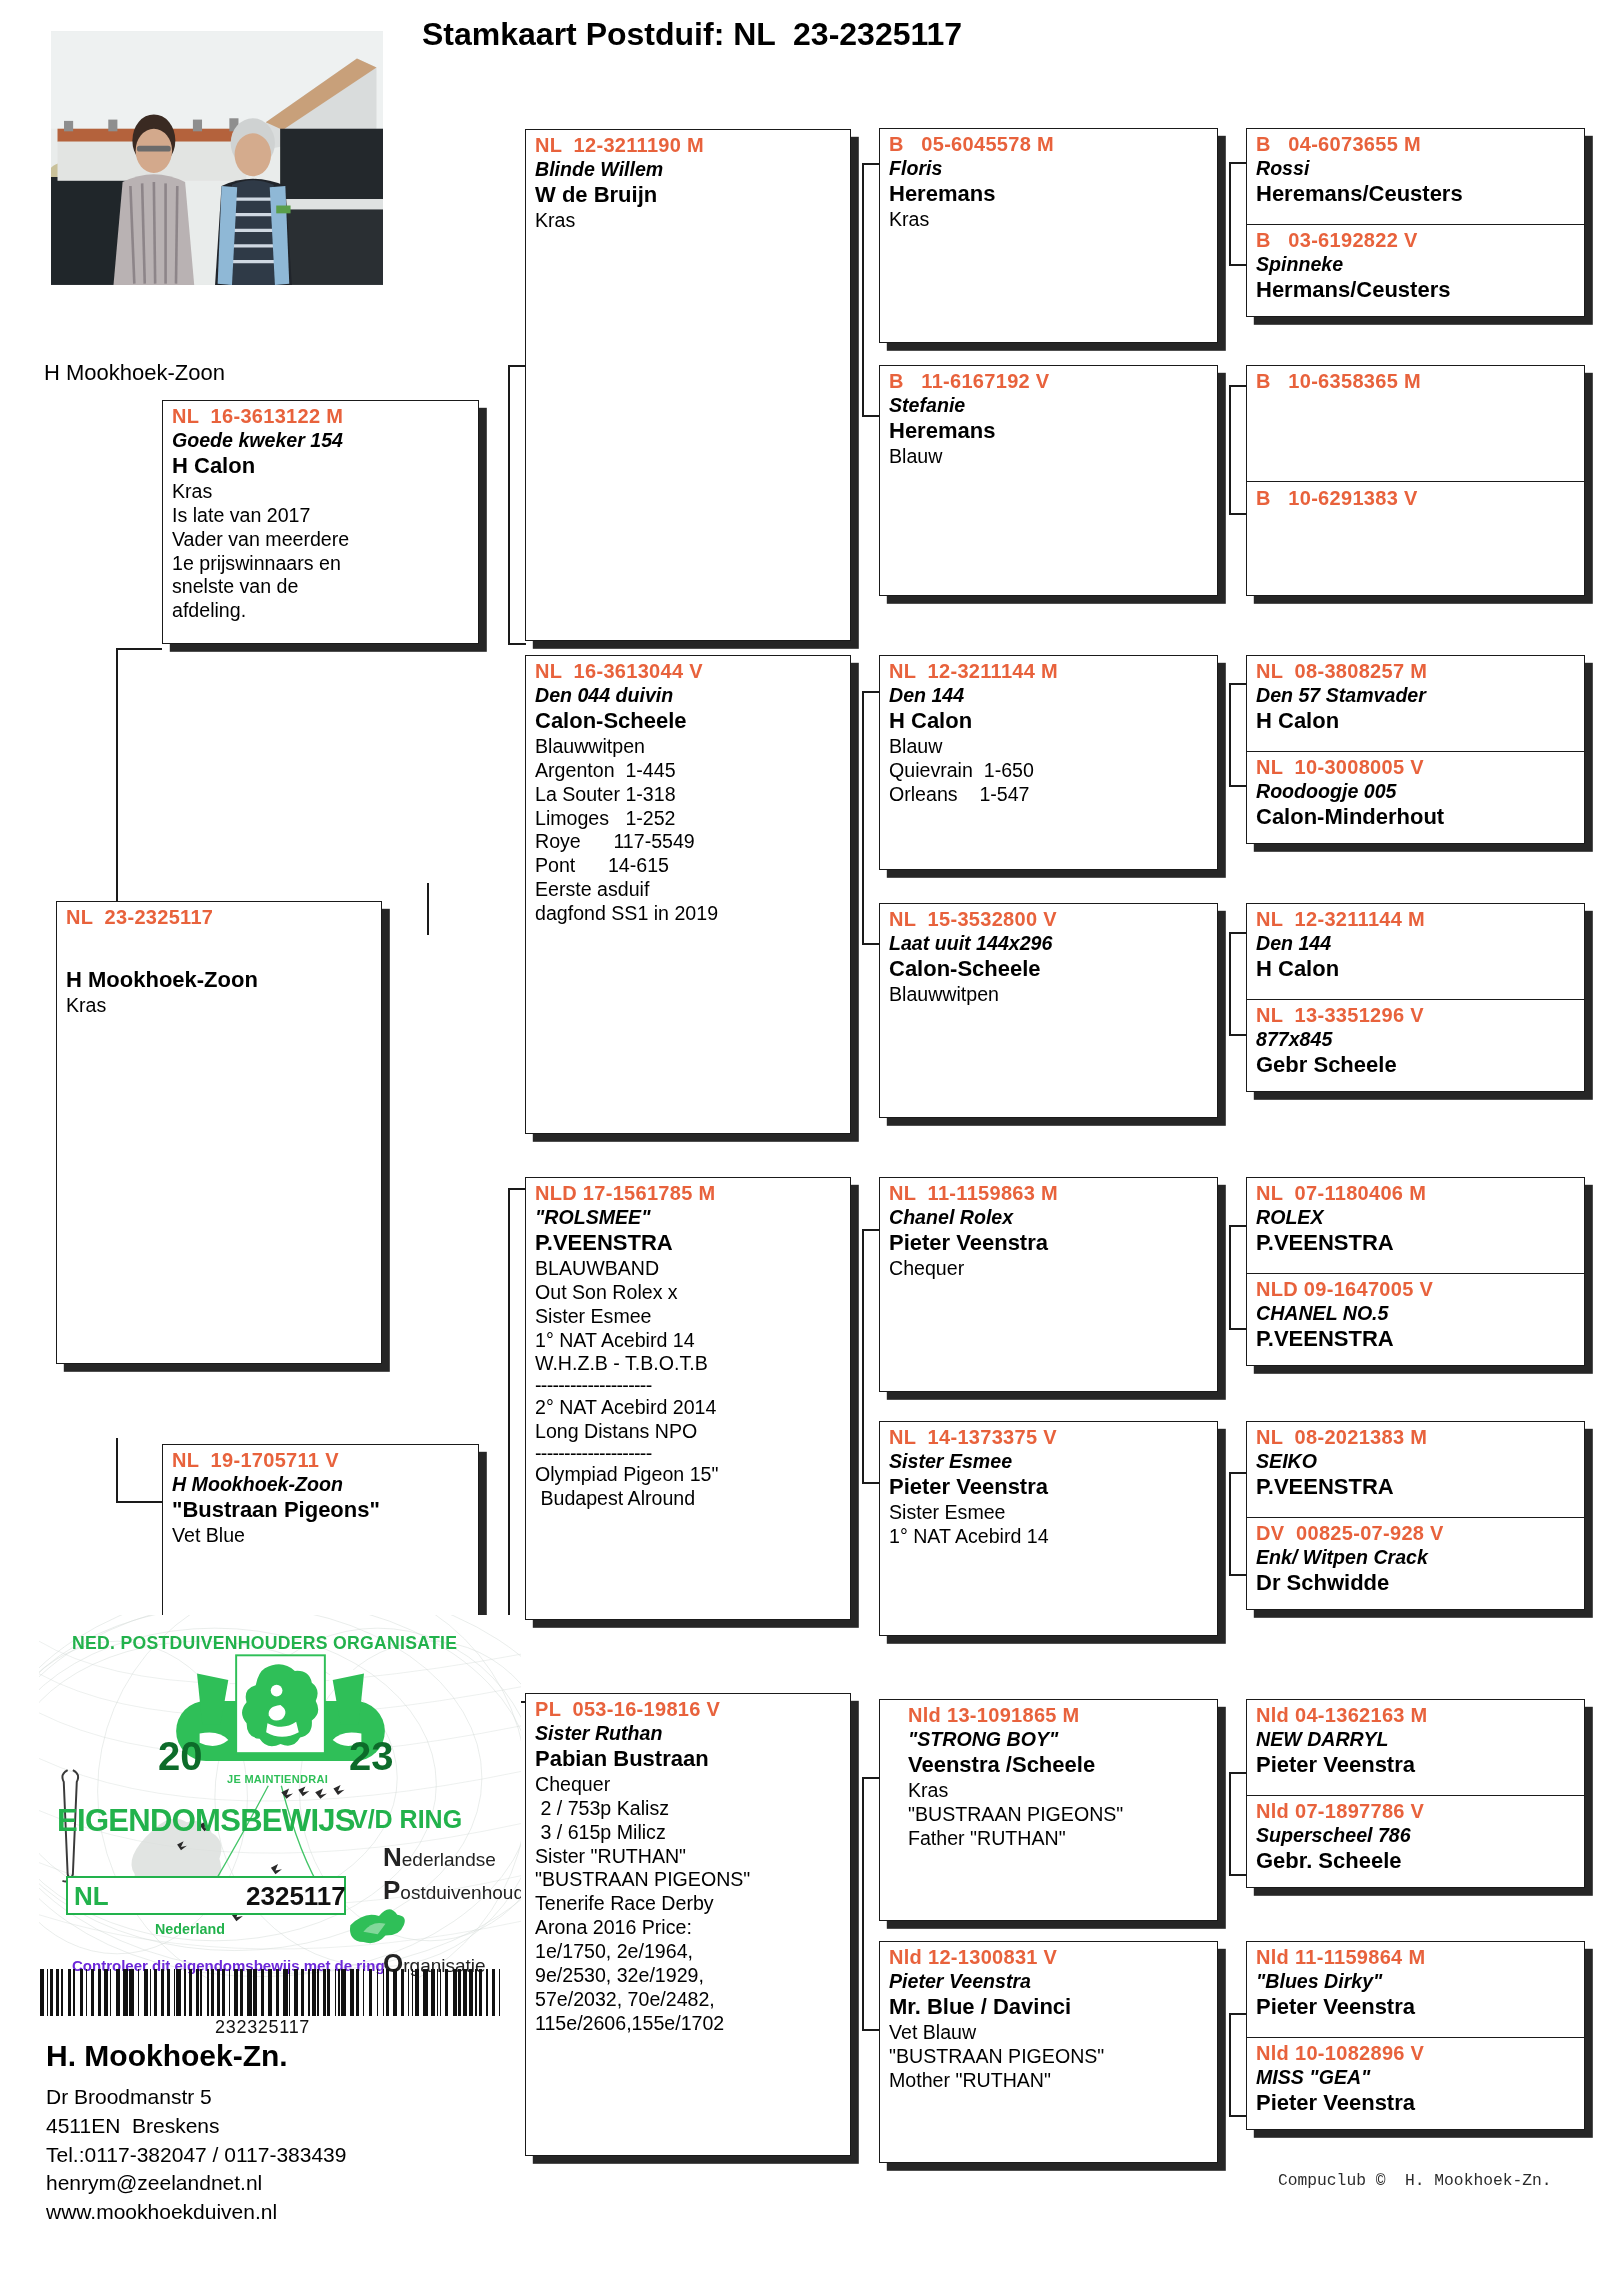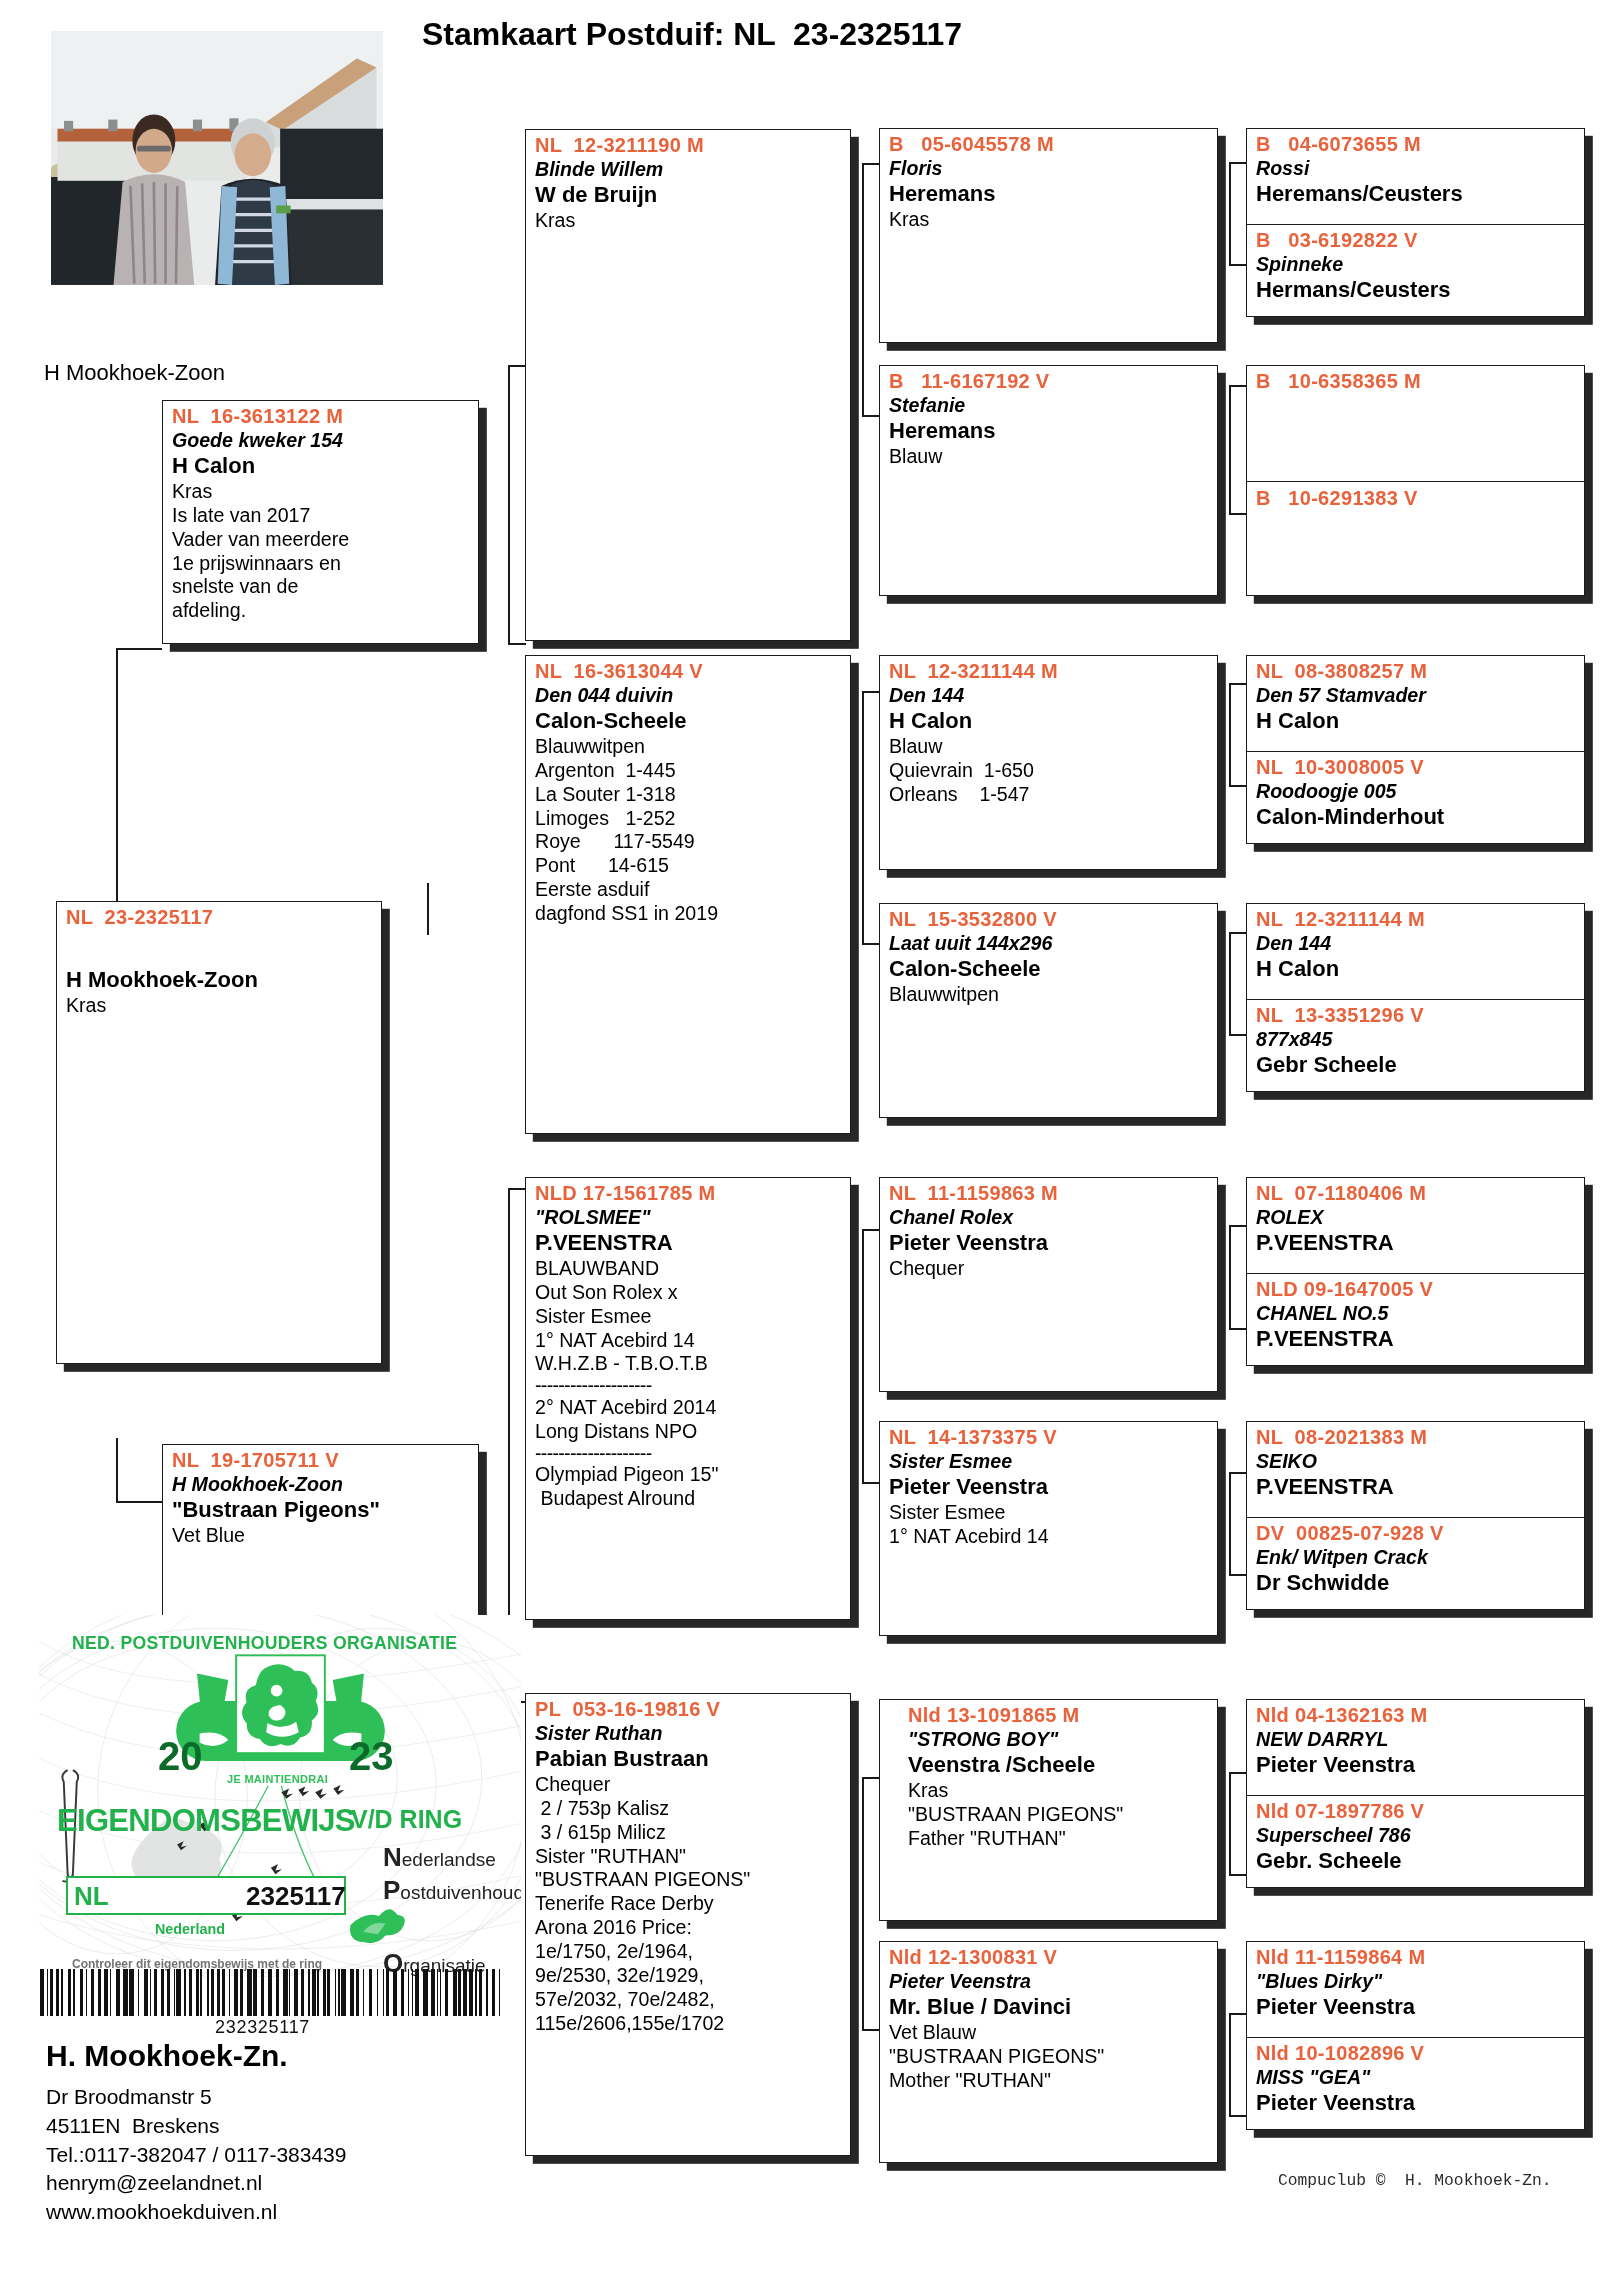--- a/index.html
+++ b/index.html
@@ -22,21 +22,21 @@
   #title{font-size:32px;font-weight:bold;letter-spacing:0px;white-space:pre;}
   #owner-top{font-size:22px;white-space:pre;}
   
   #photo{position:absolute;overflow:hidden;background:#cfd3d2;}
   
   #cert{position:absolute;background:#fff;overflow:hidden;}
   .cert-title{font-weight:bold;font-size:17.6px;letter-spacing:0.3px;color:#22b24c;white-space:nowrap;}
   .cert-big{font-weight:bold;font-size:31px;color:#22b24c;letter-spacing:-0.7px;white-space:nowrap;}
   .cert-yr{font-weight:bold;font-size:40px;color:#0d6b2a;}
   .cert-sm{font-size:14.3px;color:#22b24c;font-weight:bold;white-space:nowrap;}
-  .cert-tiny{font-size:12px;color:#737373;font-weight:bold;white-space:nowrap;}
+  .cert-tiny{font-size:15px;color:#6d28d9;font-weight:bold;white-space:nowrap;}
   .npo-l{font-size:26px;font-weight:bold;color:#222;}
   .npo-t{font-size:19px;color:#222;}
   .ringbox{position:absolute;border:2px solid #22b24c;background:#fff;box-sizing:border-box;}
   .ringnl{position:absolute;font-size:26px;font-weight:bold;color:#22b24c;}
   .ringnum{position:absolute;font-size:26px;font-weight:bold;color:#111;}
   
   #barcode{position:absolute;display:flex;align-items:stretch;}
   #barcode i{display:block;background:#111;height:100%;}
   #barnum{position:absolute;font-size:18px;color:#111;letter-spacing:0.7px;}
   

